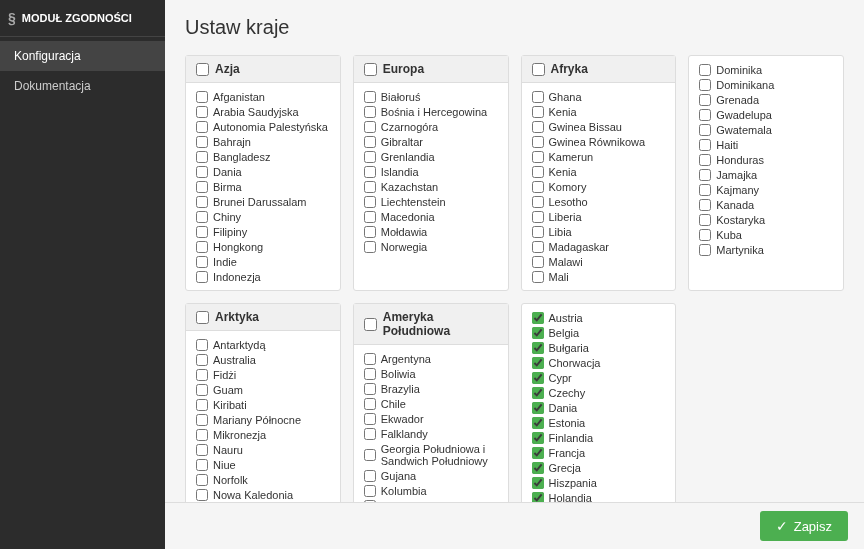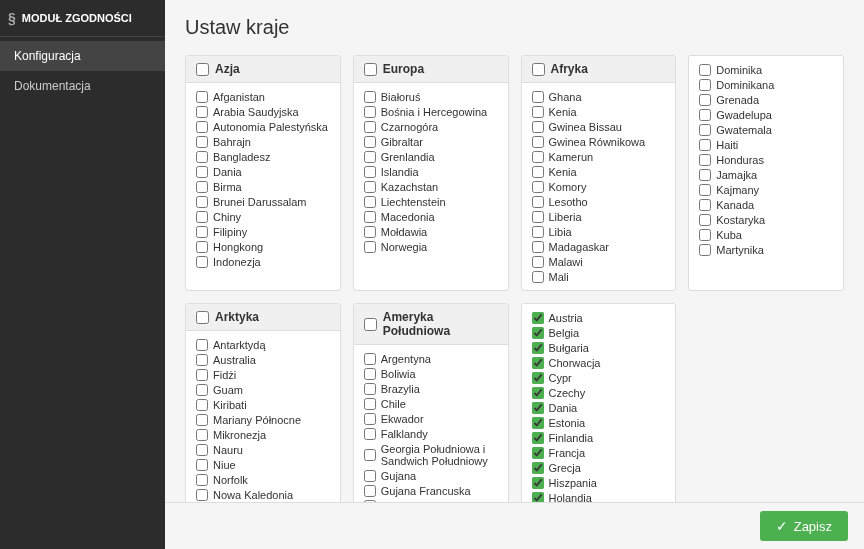--- a/index.html
+++ b/index.html
@@ -202,20 +202,24 @@
           <div class="country-item">
             <input type="checkbox" style="">
             <span>Filipiny</span>
           </div>
           <div class="country-item">
             <input type="checkbox" style="">
             <span>Hongkong</span>
           </div>
           <div class="country-item">
             <input type="checkbox" style="">
+            <span>Indie</span>
+          </div>
+          <div class="country-item">
+            <input type="checkbox" style="">
             <span>Indonezja</span>
           </div>
         </div>
       </div>
       <div class="country-panel">
         <div class="panel-header">
           <input type="checkbox" style="">
           <span>Europa</span>
         </div>
         <div class="panel-body">
@@ -471,24 +475,20 @@
             <input type="checkbox" style="">
             <span>Falklandy</span>
           </div>
           <div class="country-item">
             <input type="checkbox" style="">
             <span>Georgia Południowa i Sandwich Południowy</span>
           </div>
           <div class="country-item">
             <input type="checkbox" style="">
             <span>Gujana</span>
-          </div>
-          <div class="country-item">
-            <input type="checkbox" style="">
-            <span>Gujana Francuska</span>
           </div>
           <div class="country-item">
             <input type="checkbox" style="">
             <span>Kolumbia</span>
           </div>
           <div class="country-item">
             <input type="checkbox" style="">
             <span>Paragwaj</span>
           </div>
           <div class="country-item">

